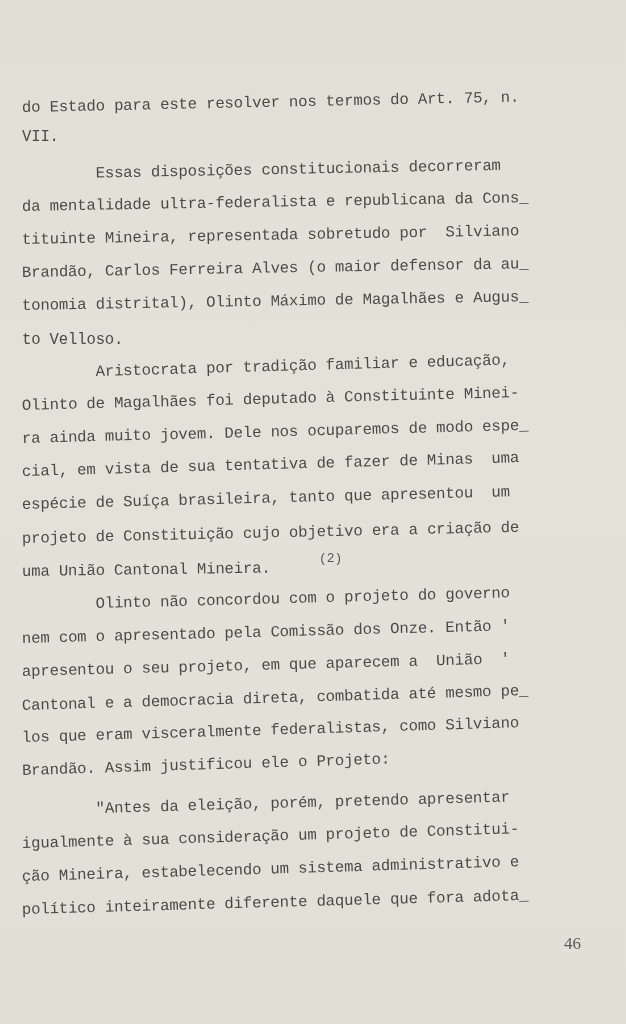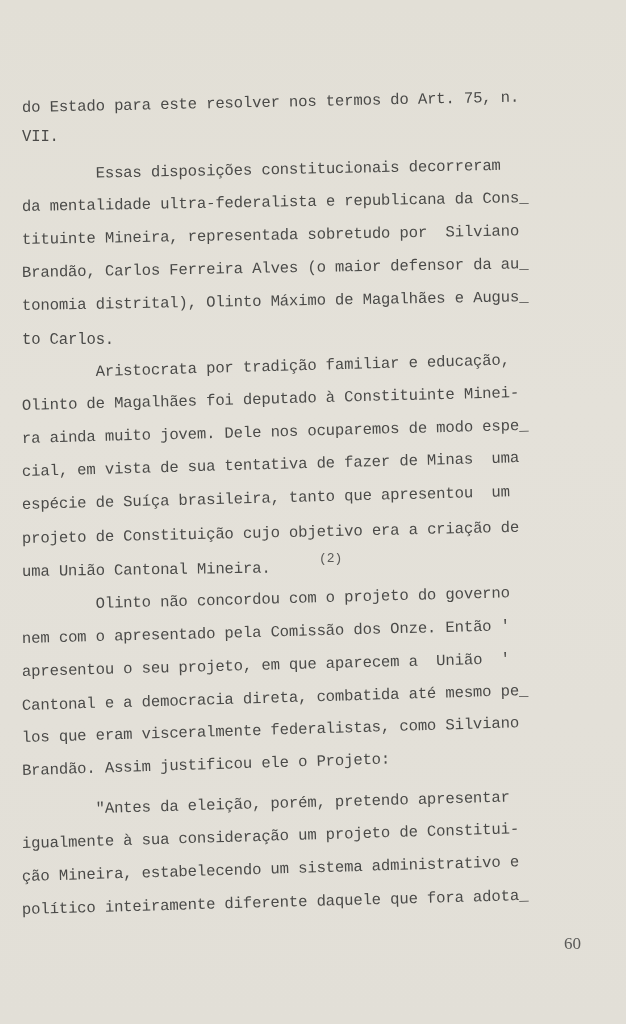--- a/index.html
+++ b/index.html
@@ -39,21 +39,21 @@
 
 <div class="page">
   <div class="line" style="left:22px; top:99px; transform:rotate(-1.2deg);">do Estado para este resolver nos termos do Art. 75, n.</div>
   <div class="line" style="left:22px; top:128px;">VII.</div>
 
   <div class="line" style="left:22px; top:166px; transform:rotate(-1.1deg);">        Essas disposições constitucionais decorreram</div>
   <div class="line" style="left:22px; top:198px; transform:rotate(-1.0deg);">da mentalidade ultra-federalista e republicana da Cons_</div>
   <div class="line" style="left:22px; top:231px; transform:rotate(-1.0deg);">tituinte Mineira, representada sobretudo por  Silviano</div>
   <div class="line" style="left:22px; top:264px; transform:rotate(-1.0deg);">Brandão, Carlos Ferreira Alves (o maior defensor da au_</div>
   <div class="line" style="left:22px; top:297px; transform:rotate(-1.0deg);">tonomia distrital), Olinto Máximo de Magalhães e Augus_</div>
-  <div class="line" style="left:22px; top:331px;">to Carlos.</div>
+  <div class="line" style="left:22px; top:331px;">to Velloso.</div>
 
   <div class="line" style="left:22px; top:365px; transform:rotate(-1.6deg);">        Aristocrata por tradição familiar e educação,</div>
   <div class="line" style="left:22px; top:397px; transform:rotate(-1.5deg);">Olinto de Magalhães foi deputado à Constituinte Minei-</div>
   <div class="line" style="left:22px; top:430px; transform:rotate(-1.5deg);">ra ainda muito jovem. Dele nos ocuparemos de modo espe_</div>
   <div class="line" style="left:22px; top:463px; transform:rotate(-1.6deg);">cial, em vista de sua tentativa de fazer de Minas  uma</div>
   <div class="line" style="left:22px; top:496px; transform:rotate(-1.5deg);">espécie de Suíça brasileira, tanto que apresentou  um</div>
   <div class="line" style="left:22px; top:530px; transform:rotate(-1.3deg);">projeto de Constituição cujo objetivo era a criação de</div>
   <span class="footnote-ref" style="left:319px; top:551px;">(2)</span>
   <div class="line" style="left:22px; top:563px; transform:rotate(-0.8deg);">uma União Cantonal Mineira.</div>
 
@@ -62,14 +62,14 @@
   <div class="line" style="left:22px; top:663px; transform:rotate(-1.5deg);">apresentou o seu projeto, em que aparecem a  União  '</div>
   <div class="line" style="left:22px; top:697px; transform:rotate(-1.7deg);">Cantonal e a democracia direta, combatida até mesmo pe_</div>
   <div class="line" style="left:22px; top:729px; transform:rotate(-1.7deg);">los que eram visceralmente federalistas, como Silviano</div>
   <div class="line" style="left:22px; top:762px; transform:rotate(-1.8deg);">Brandão. Assim justificou ele o Projeto:</div>
 
   <div class="line" style="left:22px; top:802px; transform:rotate(-1.6deg);">        "Antes da eleição, porém, pretendo apresentar</div>
   <div class="line" style="left:22px; top:835px; transform:rotate(-1.7deg);">igualmente à sua consideração um projeto de Constitui-</div>
   <div class="line" style="left:22px; top:868px; transform:rotate(-1.7deg);">ção Mineira, estabelecendo um sistema administrativo e</div>
   <div class="line" style="left:22px; top:901px; transform:rotate(-1.6deg);">político inteiramente diferente daquele que fora adota_</div>
 
-  <div class="page-number" style="left:564px; top:934px;">60</div>
+  <div class="page-number" style="left:564px; top:934px;">46</div>
 </div>
 
 </body></html>

